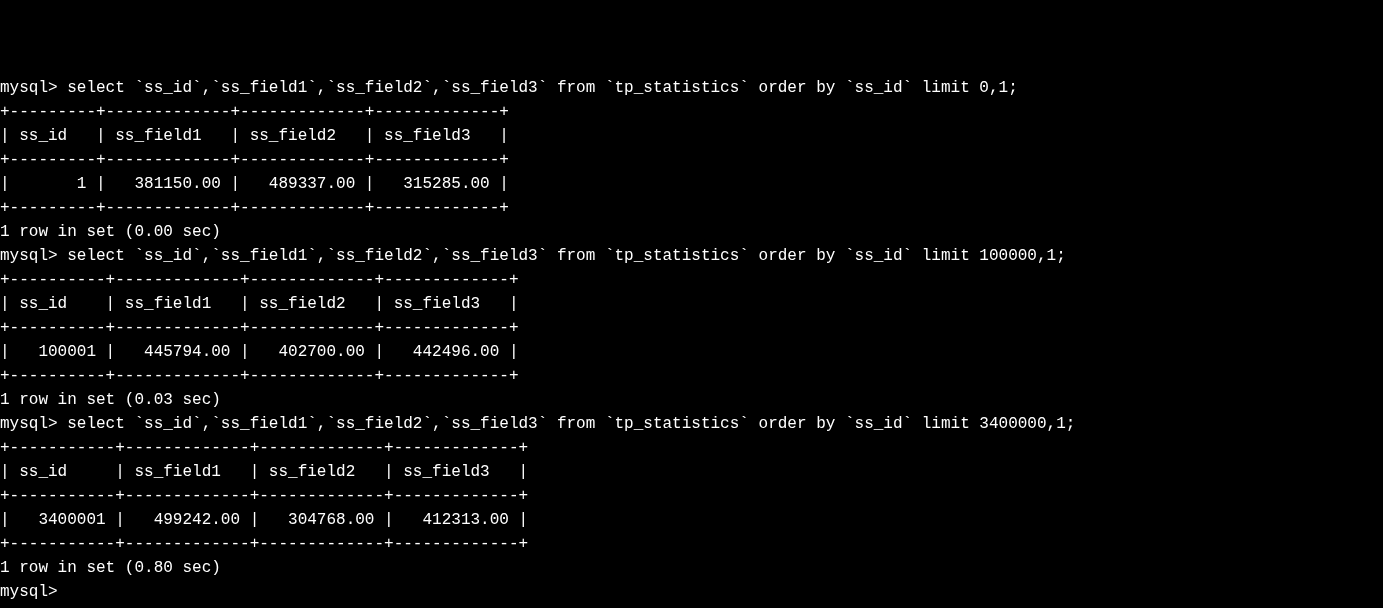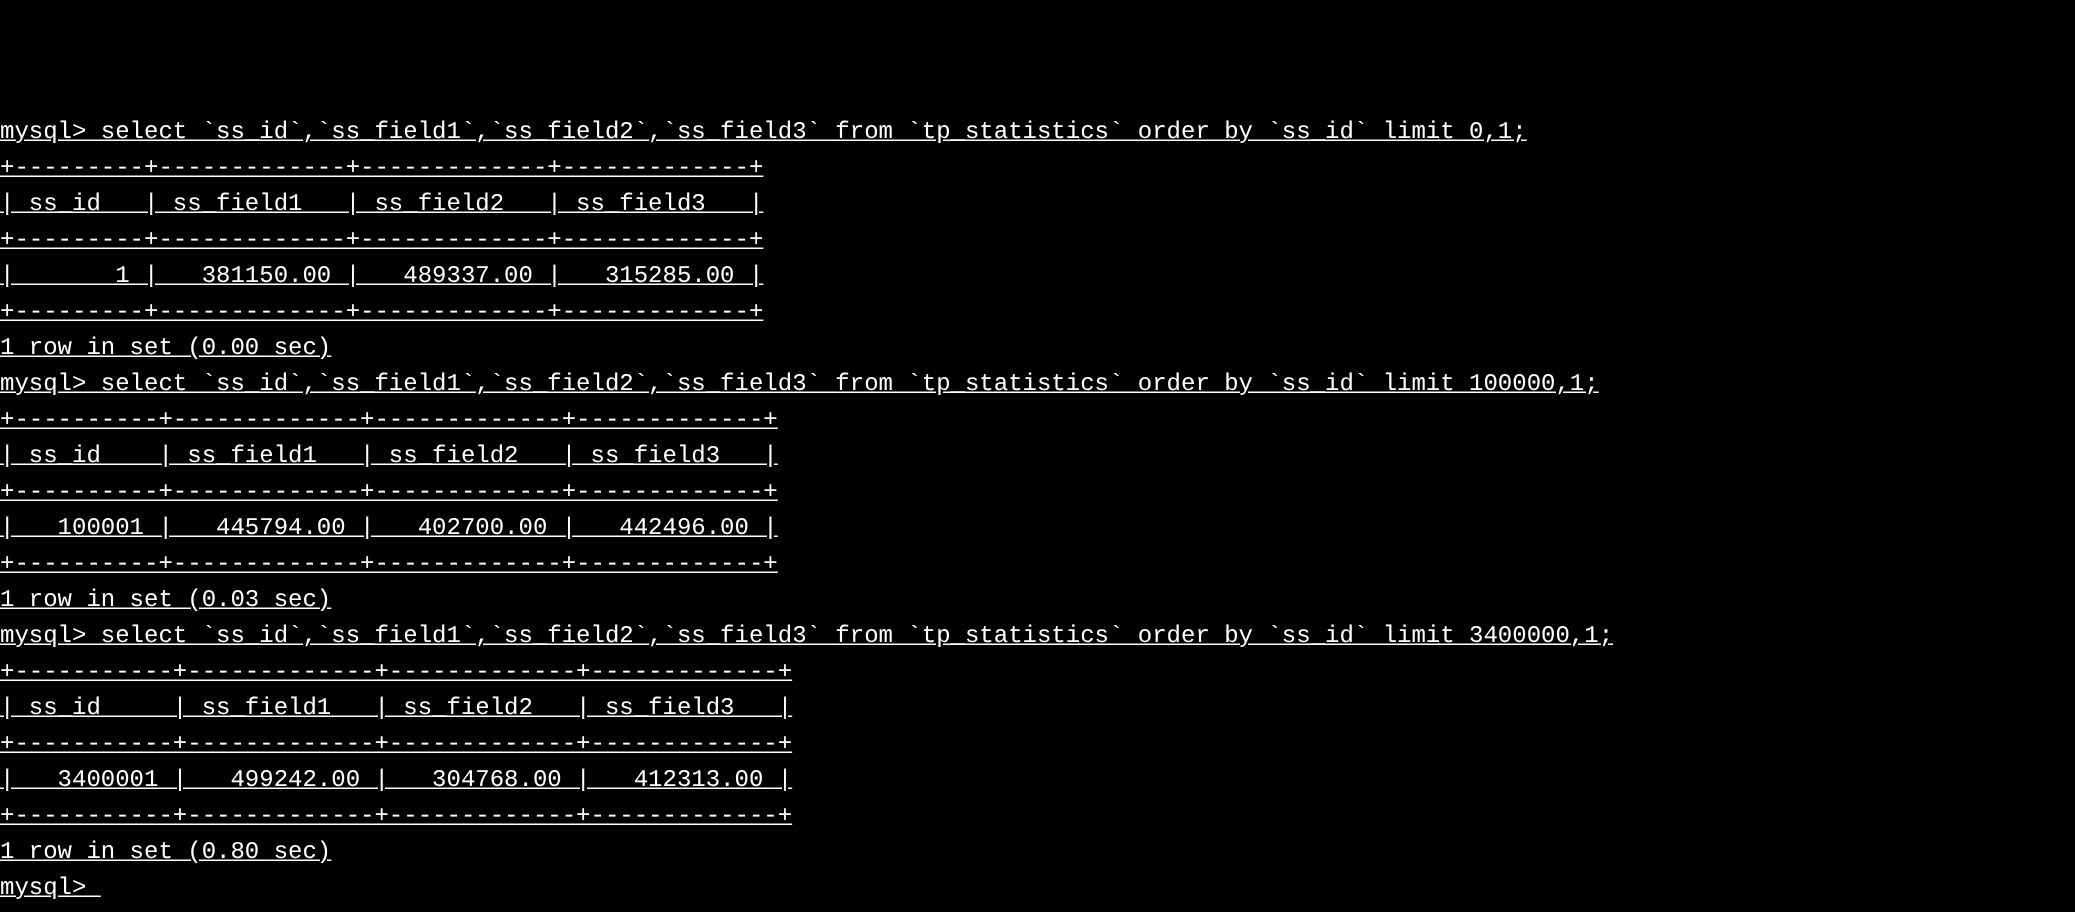--- a/index.html
+++ b/index.html
@@ -14,21 +14,20 @@
       font-size: 16px;
       line-height: 1.5;
       padding: 4px 0;
       white-space: pre;
       width: 1383px;
       height: 608px;
       overflow: hidden;
     }
     .terminal-line {
       white-space: pre;
-      text-decoration: underline;
     }
   </style>
 </head>
 <body>
 
 
 <div id="terminal"><div class="terminal-line">mysql&gt; select `ss_id`,`ss_field1`,`ss_field2`,`ss_field3` from `tp_statistics` order by `ss_id` limit 0,1;</div><div class="terminal-line">+---------+-------------+-------------+-------------+</div><div class="terminal-line">| ss_id   | ss_field1   | ss_field2   | ss_field3   |</div><div class="terminal-line">+---------+-------------+-------------+-------------+</div><div class="terminal-line">|       1 |   381150.00 |   489337.00 |   315285.00 |</div><div class="terminal-line">+---------+-------------+-------------+-------------+</div><div class="terminal-line">1 row in set (0.00 sec)</div><div class="terminal-line"></div><div class="terminal-line">mysql&gt; select `ss_id`,`ss_field1`,`ss_field2`,`ss_field3` from `tp_statistics` order by `ss_id` limit 100000,1;</div><div class="terminal-line">+----------+-------------+-------------+-------------+</div><div class="terminal-line">| ss_id    | ss_field1   | ss_field2   | ss_field3   |</div><div class="terminal-line">+----------+-------------+-------------+-------------+</div><div class="terminal-line">|   100001 |   445794.00 |   402700.00 |   442496.00 |</div><div class="terminal-line">+----------+-------------+-------------+-------------+</div><div class="terminal-line">1 row in set (0.03 sec)</div><div class="terminal-line"></div><div class="terminal-line">mysql&gt; select `ss_id`,`ss_field1`,`ss_field2`,`ss_field3` from `tp_statistics` order by `ss_id` limit 3400000,1;</div><div class="terminal-line">+-----------+-------------+-------------+-------------+</div><div class="terminal-line">| ss_id     | ss_field1   | ss_field2   | ss_field3   |</div><div class="terminal-line">+-----------+-------------+-------------+-------------+</div><div class="terminal-line">|   3400001 |   499242.00 |   304768.00 |   412313.00 |</div><div class="terminal-line">+-----------+-------------+-------------+-------------+</div><div class="terminal-line">1 row in set (0.80 sec)</div><div class="terminal-line"></div><div class="terminal-line">mysql&gt; </div></div>
 
 
 

